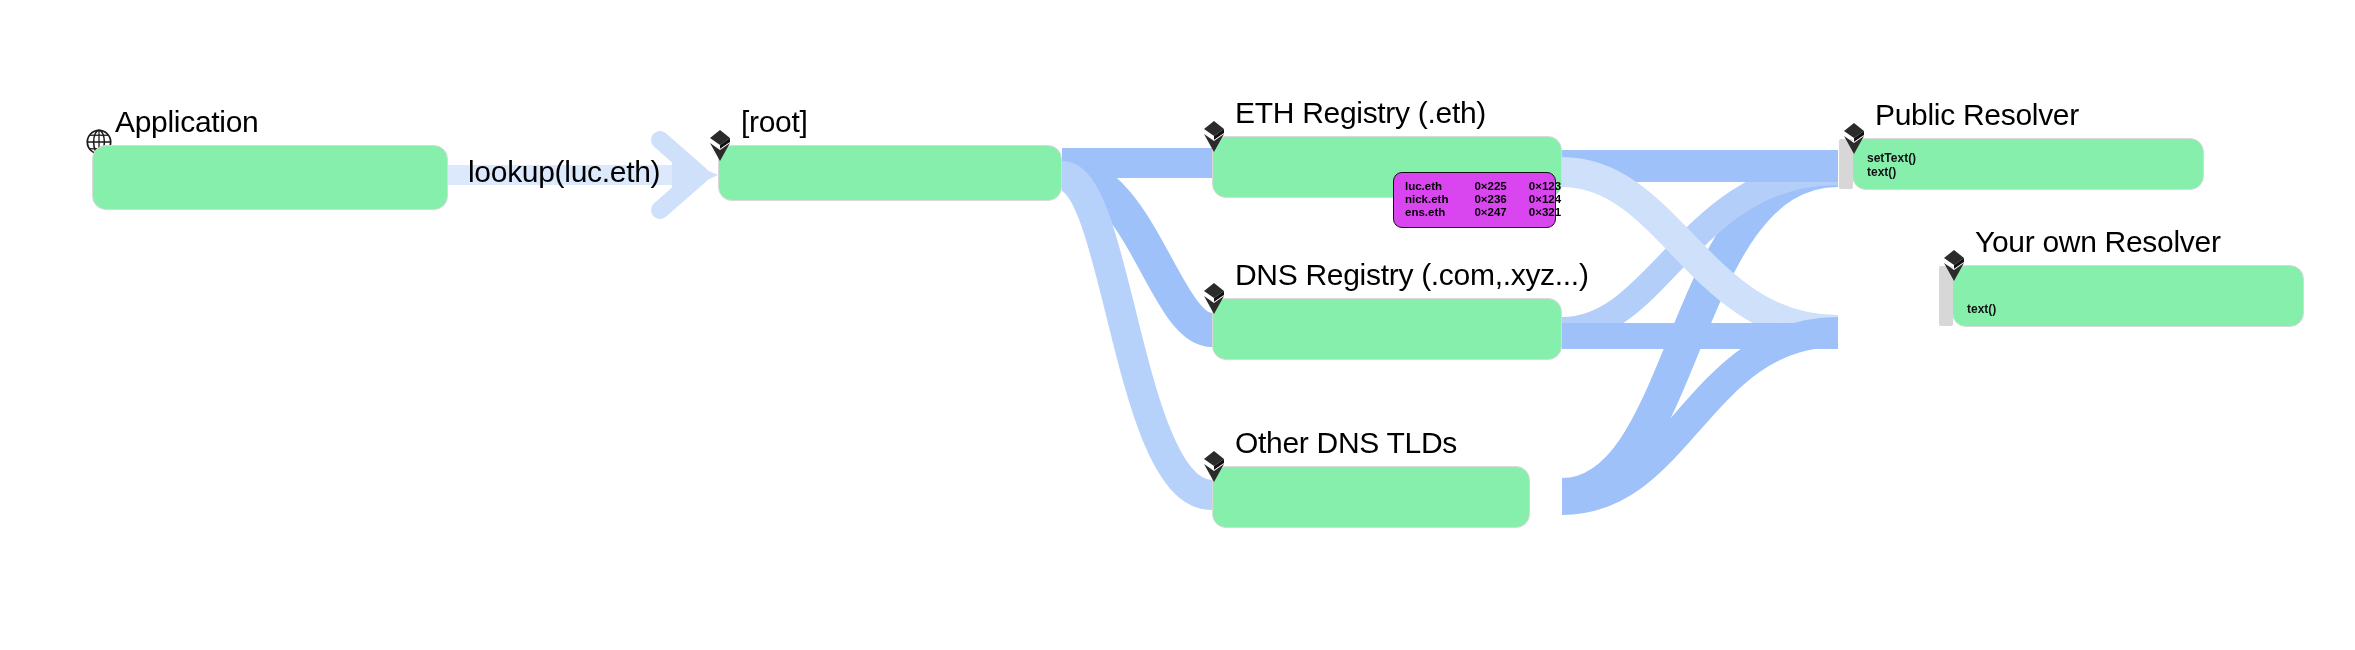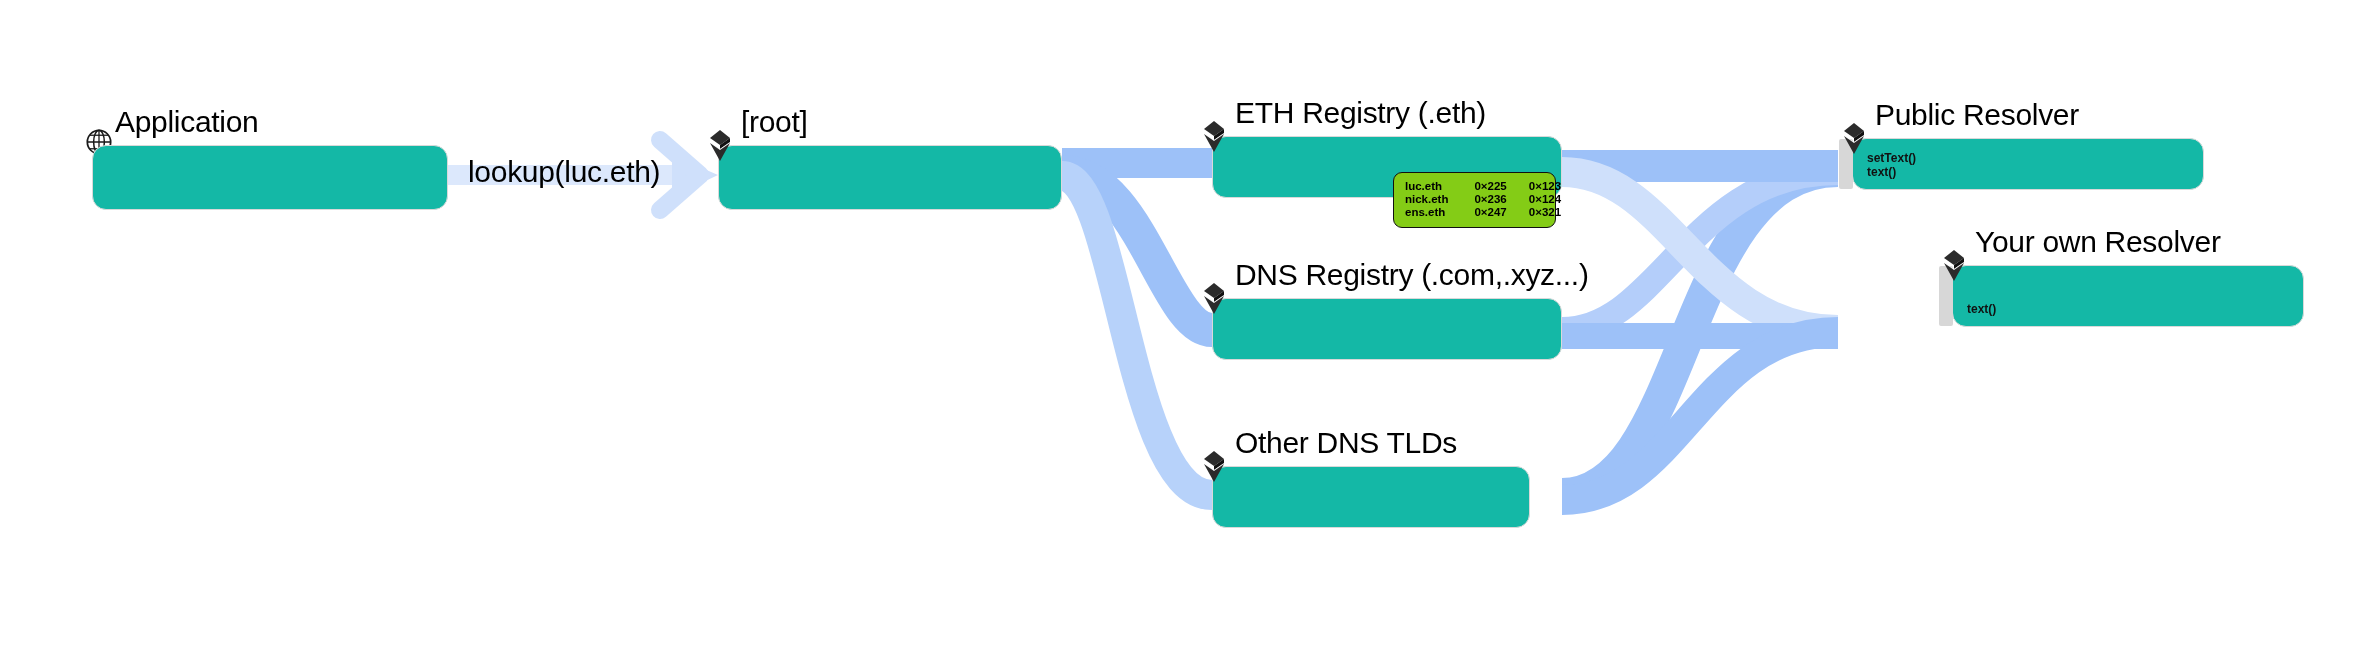--- a/index.html
+++ b/index.html
@@ -24,21 +24,21 @@
     top: 0;
     width: 2355px;
     height: 650px;
     pointer-events: none;
   }
 
   
   .node {
     position: absolute;
     box-sizing: border-box;
-    background: #14b8a6;
+    background: #86efac;
     border: 1px solid #d9d9d9;
     border-radius: 14px;
   }
   .node-title {
     position: absolute;
     left: 22px;
     bottom: 100%;
     margin-bottom: 7px;
     white-space: nowrap;
     font-size: 30px;
@@ -77,21 +77,21 @@
     line-height: 13.5px;
     font-weight: 700;
     color: #111111;
   }
   .methods div { white-space: nowrap; }
 
   
   .records {
     position: absolute;
     box-sizing: border-box;
-    background: #84cc16;
+    background: #d946ef;
     border: 1.6px solid #111111;
     border-radius: 9px;
     padding: 7px 11px 8px 11px;
   }
   .records table {
     border-collapse: collapse;
     font-size: 11.5px;
     line-height: 13px;
     font-weight: 700;
     color: #000000;
@@ -182,21 +182,21 @@
       <line x1="12" y1="2" x2="12" y2="22" stroke="#1a1a1a" stroke-width="1.1"></line>
     </svg>
   </div>
 
   <div class="node" id="node-application" style="left:92px; top:145px; width:356px; height:65px;">
     <div class="node-title">Application</div>
   </div>
 
   <div class="flow-label" style="left:468px; top:155px;text-align:center;">lookup(luc.eth)</div>
 
-  <div class="node" id="node-root" style="left:718px; top:145px; width:344px; height:65px;">
+  <div class="node" id="node-root" style="left:718px; top:145px; width:344px; height:56px;">
     <div class="node-title">[root]</div>
     <div class="contract-icon">
       <svg viewBox="0 0 34 38" width="34" height="38">
         <path d="M17 2 L27 10 L17 17 L7 10 Z" fill="#2b2b2b"></path>
         <path d="M17 17 L27 10 L27 14 L17 21 Z" fill="#111111"></path>
         <path d="M17 21 L27 14 L17 22 L7 14 Z" fill="#f2f2f2"></path>
         <path d="M17 22 L27 15 L17 33 L7 15 Z" fill="#2b2b2b"></path>
       </svg>
     </div>
   </div>

